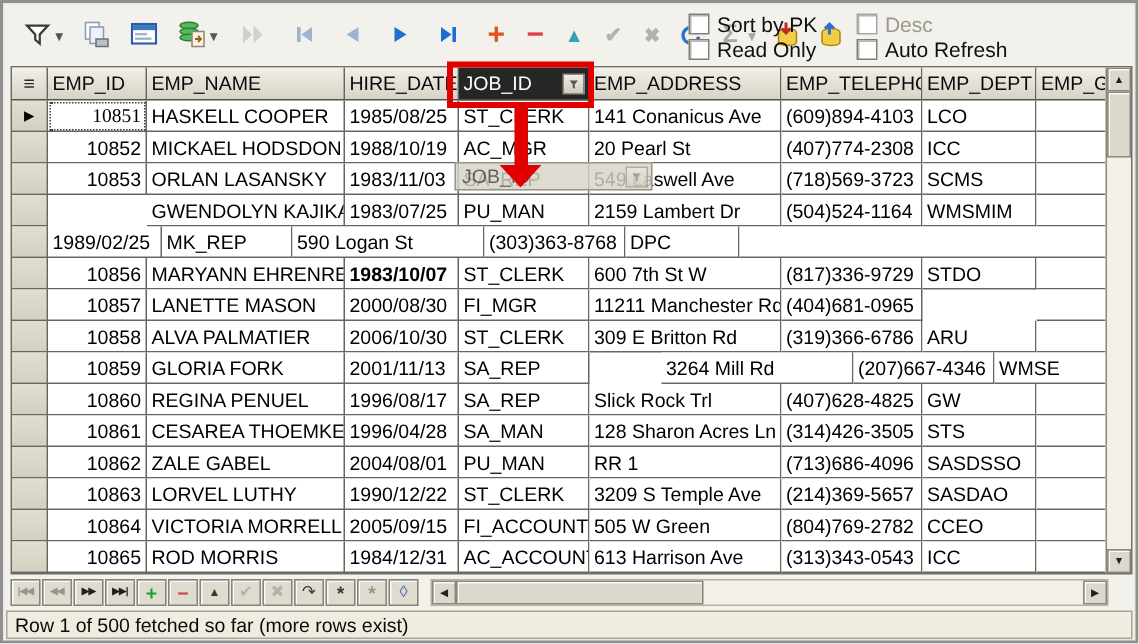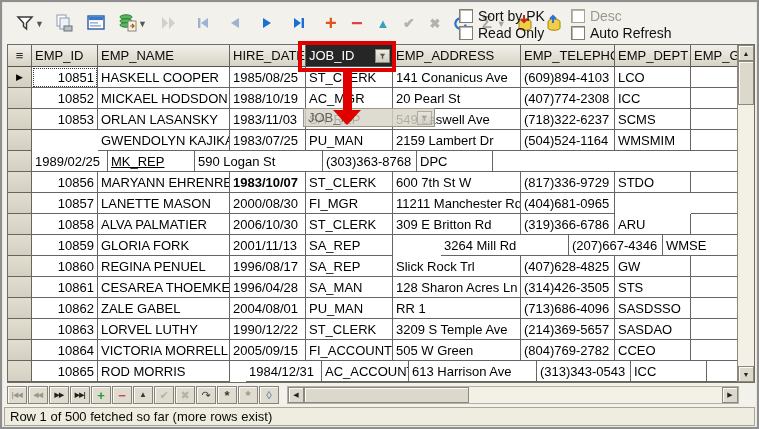--- a/index.html
+++ b/index.html
@@ -24,21 +24,21 @@
   .grid{position:absolute;left:5px;top:42px;width:748px;height:339px;box-sizing:border-box;border:1px solid #6e6e64;background:#fff;display:flex;}
   .gcols{flex:1 1 auto;display:flex;flex-direction:column;overflow:hidden;}
   .grow{display:flex;height:21px;flex:0 0 auto;}
   .grow.header{height:22px;}
   .gc{box-sizing:border-box;border-right:1px solid #66665e;border-bottom:1px solid #66665e;font-size:13px;
       display:flex;align-items:center;padding:0 3px;white-space:nowrap;overflow:hidden;background:#fff;color:#000;}
   .hc{background:linear-gradient(#f1efe8,#d7d3c6);color:#0a0a0a;border-bottom:1px solid #54544c;position:relative;}
   .hc.sel{background:#262626;color:#fff;}
   .selcell{background:linear-gradient(#e2decf,#d3cfc2);}
   .num{justify-content:flex-end;}
-  .focuscell{outline:1px dotted #3c3c3c;outline-offset:-2px;}
+  .focuscell{outline:1px dotted #3c3c3c;outline-offset:-2px;font-family:Liberation Serif, serif;}
   .rowmark{font-size:9px;color:#000;margin:0 auto;}
   .corner-glyph{font-size:13px;font-weight:bold;color:#2a2a2a;margin:0 auto;}
   .minifilter{width:13px;height:12px;background:linear-gradient(#efede6,#cfccbe);border:1px solid #8b897e;
       display:flex;align-items:center;justify-content:center;position:absolute;right:2px;top:4px;}
   .minifilter svg{display:block;}
   
   .vscroll{flex:0 0 16px;background:#f3f1e5;border-left:1px solid #8b897e;position:relative;}
   .sbtn{position:absolute;left:0;width:16px;height:16px;box-sizing:border-box;background:#dcd8cb;border:1px solid #8b897e;
       box-shadow:inset 1px 1px 0 #fbfaf6;display:flex;align-items:center;justify-content:center;font-size:7px;color:#222;}
   .vthumb{position:absolute;left:0;top:16px;width:16px;height:44px;box-sizing:border-box;background:#dcd8cb;border:1px solid #8b897e;box-shadow:inset 1px 1px 0 #fbfaf6;}
@@ -236,39 +236,39 @@
             <div class="gc" style="width: 76px; flex: 0 0 76px;">ICC</div>
             <div class="gc" style="flex: 1 1 auto; border-right: none;"></div>
           </div>
           <div class="grow">
             <div class="gc selcell" style="width: 24px; flex: 0 0 24px;"></div>
             <div class="gc num" style="width: 66px; flex: 0 0 66px;">10853</div>
             <div class="gc" style="width: 132px; flex: 0 0 132px;">ORLAN LASANSKY</div>
             <div class="gc" style="width: 76px; flex: 0 0 76px;">1983/11/03</div>
             <div class="gc" style="width: 87px; flex: 0 0 87px;">SA_REP</div>
             <div class="gc" style="width: 128px; flex: 0 0 128px;">549 Laswell Ave</div>
-            <div class="gc" style="width: 94px; flex: 0 0 94px;">(718)322-6237</div>
+            <div class="gc" style="width: 94px; flex: 0 0 94px;">(718)569-3723</div>
             <div class="gc" style="width: 76px; flex: 0 0 76px;">SCMS</div>
             <div class="gc" style="flex: 1 1 auto; border-right: none;"></div>
           </div>
           <div class="grow">
             <div class="gc selcell" style="width: 24px; flex: 0 0 24px;"></div>
             <div class="gc num" style="width: 66px; flex: 0 0 66px; margin-top: 28px;">10854</div>
             <div class="gc" style="width: 132px; flex: 0 0 132px;">GWENDOLYN KAJIKAWA</div>
             <div class="gc" style="width: 76px; flex: 0 0 76px;">1983/07/25</div>
             <div class="gc" style="width: 87px; flex: 0 0 87px;">PU_MAN</div>
             <div class="gc" style="width: 128px; flex: 0 0 128px;">2159 Lambert Dr</div>
             <div class="gc" style="width: 94px; flex: 0 0 94px;">(504)524-1164</div>
             <div class="gc" style="width: 76px; flex: 0 0 76px;">WMSMIM</div>
             <div class="gc" style="flex: 1 1 auto; border-right: none;"></div>
           </div>
           <div class="grow">
             <div class="gc selcell" style="width: 24px; flex: 0 0 24px;"></div>
             <div class="gc" style="width: 76px; flex: 0 0 76px;">1989/02/25</div>
-            <div class="gc" style="width: 87px; flex: 0 0 87px; text-decoration: underline;">MK_REP</div>
+            <div class="gc" style="width: 87px; flex: 0 0 87px;">MK_REP</div>
             <div class="gc" style="width: 128px; flex: 0 0 128px;">590 Logan St</div>
             <div class="gc" style="width: 94px; flex: 0 0 94px;">(303)363-8768</div>
             <div class="gc" style="width: 76px; flex: 0 0 76px;">DPC</div>
             <div class="gc" style="flex: 1 1 auto; border-right: none;"></div>
           </div>
           <div class="grow">
             <div class="gc selcell" style="width: 24px; flex: 0 0 24px;"></div>
             <div class="gc num" style="width: 66px; flex: 0 0 66px;">10856</div>
             <div class="gc" style="width: 132px; flex: 0 0 132px;">MARYANN EHRENREICH</div>
             <div class="gc" style="width: 76px; flex: 0 0 76px; font-weight: bold;">1983/10/07</div>
@@ -363,21 +363,21 @@
             <div class="gc" style="width: 87px; flex: 0 0 87px;">FI_ACCOUNT</div>
             <div class="gc" style="width: 128px; flex: 0 0 128px;">505 W Green</div>
             <div class="gc" style="width: 94px; flex: 0 0 94px;">(804)769-2782</div>
             <div class="gc" style="width: 76px; flex: 0 0 76px;">CCEO</div>
             <div class="gc" style="flex: 1 1 auto; border-right: none;"></div>
           </div>
           <div class="grow">
             <div class="gc selcell" style="width: 24px; flex: 0 0 24px;"></div>
             <div class="gc num" style="width: 66px; flex: 0 0 66px;">10865</div>
             <div class="gc" style="width: 132px; flex: 0 0 132px;">ROD MORRIS</div>
-            <div class="gc" style="width: 76px; flex: 0 0 76px; margin-left: 16px;">1984/12/31</div>
+            <div class="gc" style="width: 76px; flex: 0 0 76px;">1984/12/31</div>
             <div class="gc" style="width: 87px; flex: 0 0 87px;">AC_ACCOUNT</div>
             <div class="gc" style="width: 128px; flex: 0 0 128px;">613 Harrison Ave</div>
             <div class="gc" style="width: 94px; flex: 0 0 94px;">(313)343-0543</div>
             <div class="gc" style="width: 76px; flex: 0 0 76px;">ICC</div>
             <div class="gc" style="flex: 1 1 auto; border-right: none;"></div>
           </div>
         </div>
     </div>
     <div class="vscroll">
       <div class="sbtn" style="top:0">▲</div>

